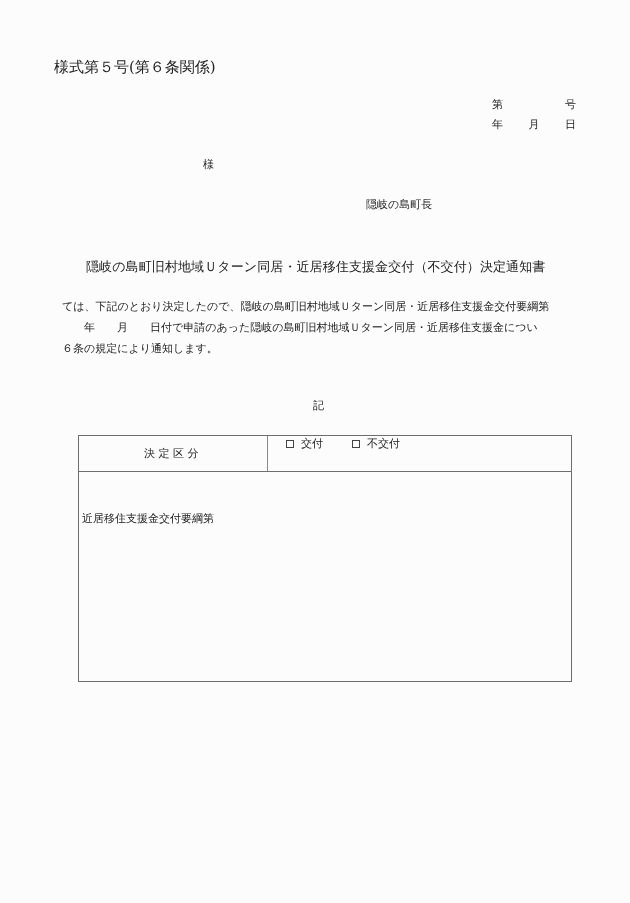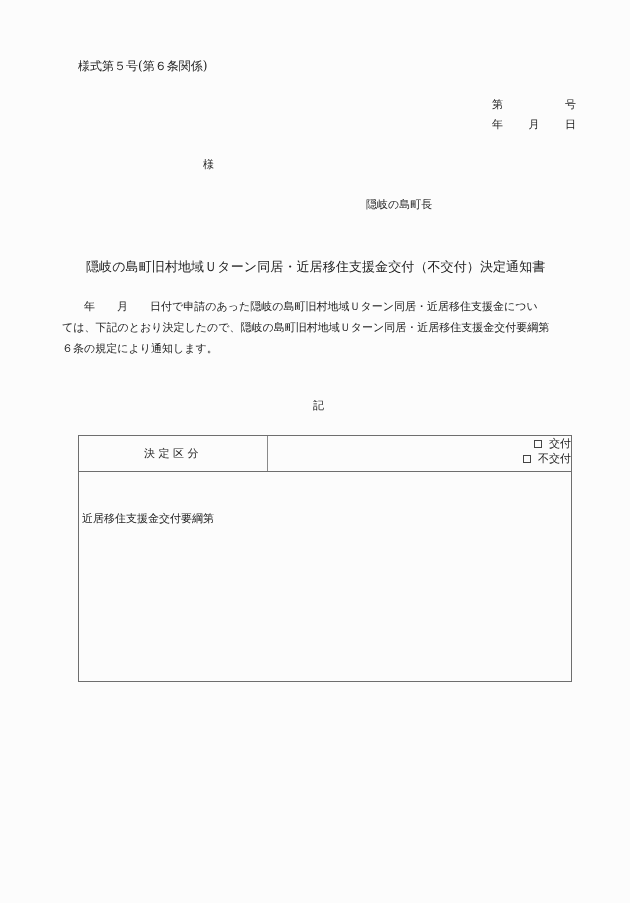--- a/index.html
+++ b/index.html
@@ -11,21 +11,21 @@
       width: 630px;
       height: 903px;
       position: relative;
       font-family: "DejaVu Serif", "Liberation Serif", serif;
       color: #222;
       font-size: 11px;
       overflow: hidden;
     }
     .abs { position: absolute; white-space: nowrap; }
 
-    #form-number { left: 78px; top: 58px; font-size: 12px; }
+    #form-number { left: 54px; top: 58px; font-size: 15px; }
 
     #doc-number-row { left: 492px; top: 97px; width: 84px; display: flex; justify-content: space-between; }
     #date-row { left: 492px; top: 117px; width: 84px; display: flex; justify-content: space-between; }
 
     #recipient-suffix { left: 203px; top: 157px; }
     #issuer { left: 366px; top: 197px; font-family: Liberation Serif, serif; }
 
     #doc-title { left: 86px; top: 258px; font-size: 13px; letter-spacing: 0.1px; }
 
     #body-text {
@@ -49,26 +49,26 @@
     }
     #row-category { top: 0; height: 35px; }
     #row-amount { top: 35px; height: 35px; }
     .cell-label {
       position: absolute; left: 0; top: 0; bottom: 0; width: 188px;
       border-right: 1px solid #8a8a8a;
       display: flex; align-items: center; justify-content: center;
     }
     .cell-value {
       position: absolute; left: 189px; right: 0; top: 0; bottom: 0;
-      display: flex; align-items: flex-end; flex-direction: column;
+      display: flex; align-items: flex-start;
     }
     #label-category { letter-spacing: 3.5px; }
     .check-opt { display: flex; align-items: center; }
     #opt-grant { margin-left: 18px; }
-    #opt-nongrant { margin-left: 68px; }
+    #opt-nongrant { margin-left: 29px; }
     .checkbox {
       display: inline-block; width: 8px; height: 8px;
       border: 1px solid #444; margin-right: 7px;
       box-sizing: border-box;
     }
     #amount-value { justify-content: center; }
     #row-reason { position: absolute; left: 0; right: 0; top: 70px; bottom: 0; }
     #reason-label { position: absolute; left: 3px; top: 5px; }
   </style>
 </head>
@@ -87,22 +87,22 @@
   <span>日</span>
 </div>
 
 <div class="abs" id="recipient-suffix">様</div>
 
 <div class="abs" id="issuer">隠岐の島町長</div>
 
 <div class="abs" id="doc-title">隠岐の島町旧村地域Ｕターン同居・近居移住支援金交付（不交付）決定通知書</div>
 
 <div class="abs" id="body-text">
+  <span class="line">ては、下記のとおり決定したので、隠岐の島町旧村地域Ｕターン同居・近居移住支援金交付要綱第</span>
   <span class="line">　　年　　月　　日付で申請のあった隠岐の島町旧村地域Ｕターン同居・近居移住支援金につい</span>
-  <span class="line">ては、下記のとおり決定したので、隠岐の島町旧村地域Ｕターン同居・近居移住支援金交付要綱第</span>
   <span class="line">６条の規定により通知します。</span>
 </div>
 
 <div class="abs" id="ki">記</div>
 
 <div id="decision-table">
   <div class="trow" id="row-category">
     <div class="cell-label">
       <span id="label-category">決定区分</span>
     </div>

